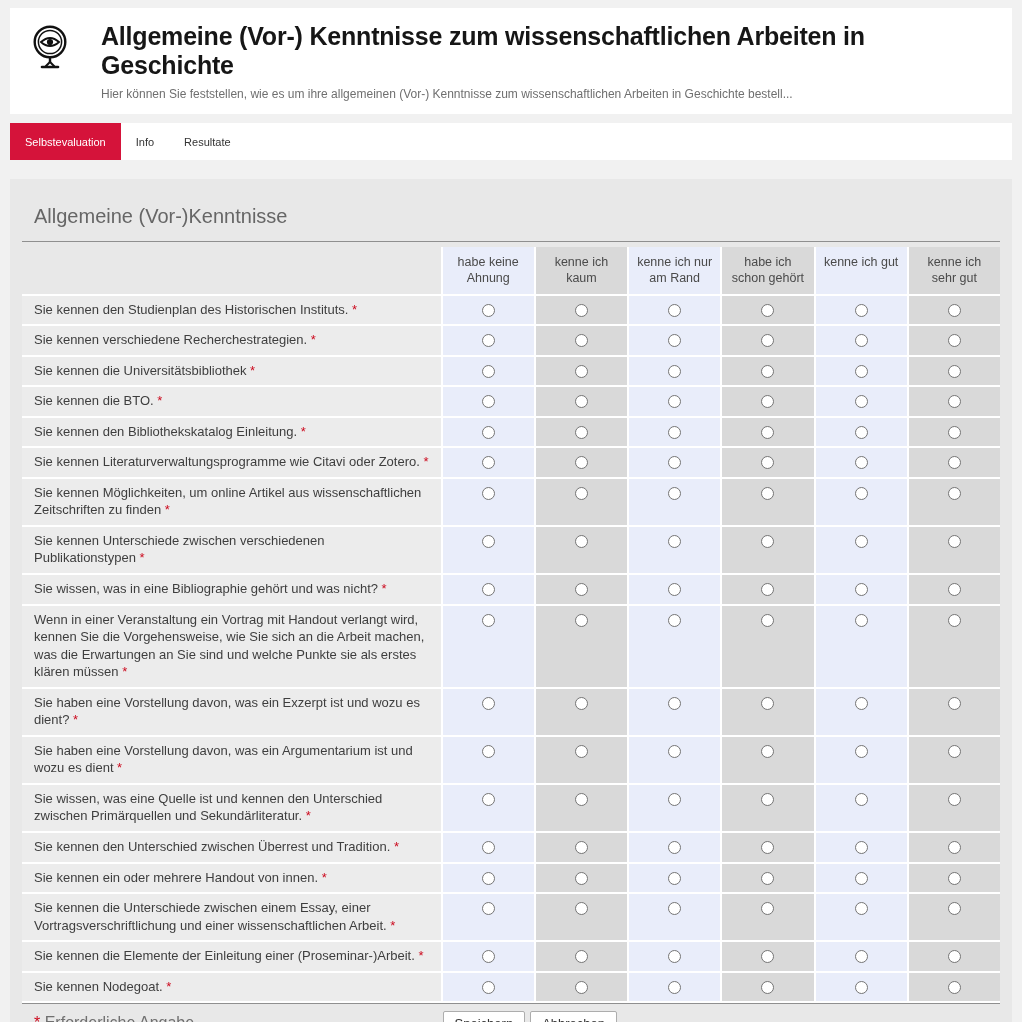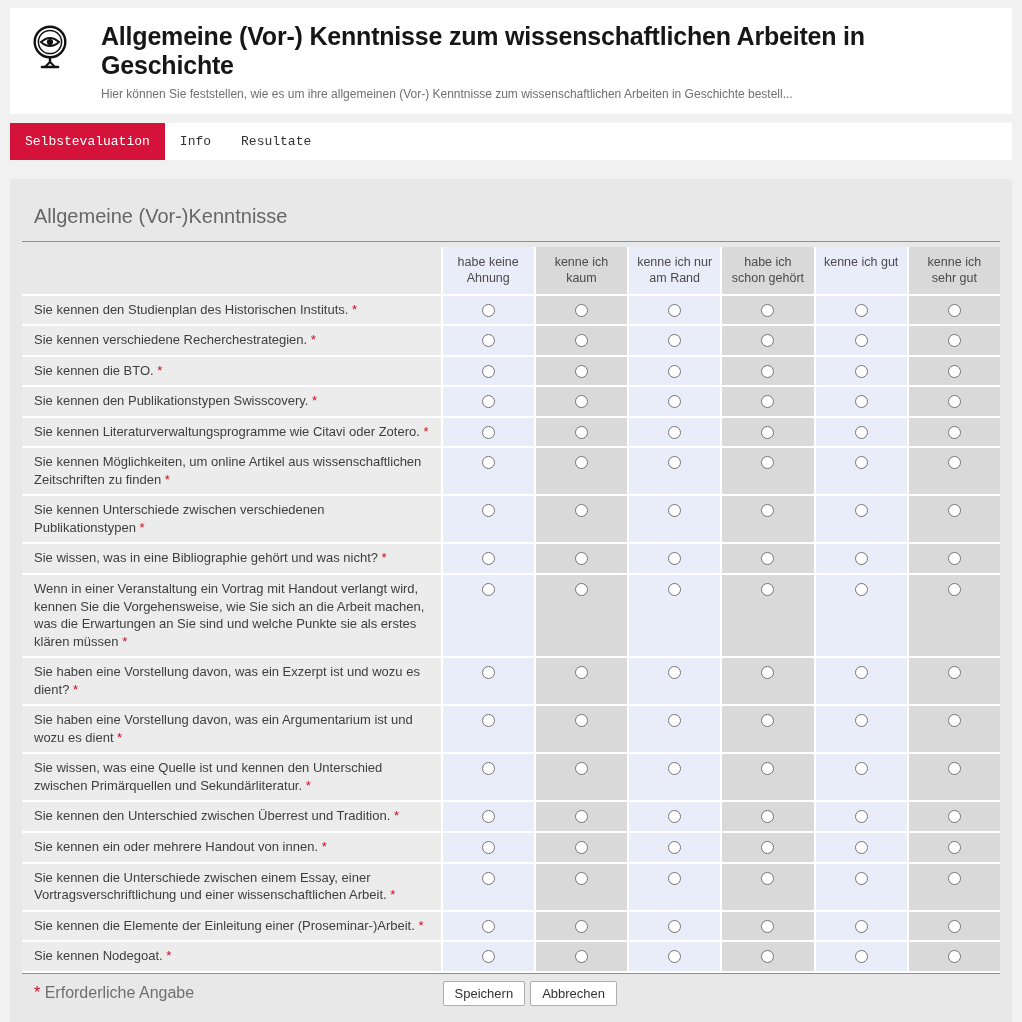--- a/index.html
+++ b/index.html
@@ -45,22 +45,22 @@
   .tabbar{
     margin-top:9px;
     background:#fff;
     height:37px;
     display:flex;
     align-items:stretch;
   }
   .tab{
     display:flex;align-items:center;
     padding:0 15px;
-    font-size:13px;color:#333;
-    cursor:pointer;white-space:nowrap;font-family:Liberation Mono, monospace;
+    font-size:11px;color:#333;
+    cursor:pointer;white-space:nowrap;
   }
   .tab.active{background:var(--accent);color:#fff;}
 
   
   .panel{
     margin-top:19px;
     background:var(--panel-bg);
     padding:4px 12px 10px;
     min-height:853px;
   }
@@ -209,30 +209,39 @@
           <tr>
             <td class="qcell"><span>Sie kennen verschiedene Recherchestrategien. </span><span class="req">*</span></td>
             <td class="rcell col-blue"><span class="radio" role="radio" aria-checked="false"></span></td>
             <td class="rcell col-gray"><span class="radio" role="radio" aria-checked="false"></span></td>
             <td class="rcell col-blue"><span class="radio" role="radio" aria-checked="false"></span></td>
             <td class="rcell col-gray"><span class="radio" role="radio" aria-checked="false"></span></td>
             <td class="rcell col-blue"><span class="radio" role="radio" aria-checked="false"></span></td>
             <td class="rcell col-gray"><span class="radio" role="radio" aria-checked="false"></span></td>
           </tr>
           <tr>
+            <td class="qcell"><span>Sie kennen die Universitätsbibliothek </span><span class="req">*</span></td>
+            <td class="rcell col-blue"><span class="radio" role="radio" aria-checked="false"></span></td>
+            <td class="rcell col-gray"><span class="radio" role="radio" aria-checked="false"></span></td>
+            <td class="rcell col-blue"><span class="radio" role="radio" aria-checked="false"></span></td>
+            <td class="rcell col-gray"><span class="radio" role="radio" aria-checked="false"></span></td>
+            <td class="rcell col-blue"><span class="radio" role="radio" aria-checked="false"></span></td>
+            <td class="rcell col-gray"><span class="radio" role="radio" aria-checked="false"></span></td>
+          </tr>
+          <tr>
             <td class="qcell"><span>Sie kennen die BTO. </span><span class="req">*</span></td>
             <td class="rcell col-blue"><span class="radio" role="radio" aria-checked="false"></span></td>
             <td class="rcell col-gray"><span class="radio" role="radio" aria-checked="false"></span></td>
             <td class="rcell col-blue"><span class="radio" role="radio" aria-checked="false"></span></td>
             <td class="rcell col-gray"><span class="radio" role="radio" aria-checked="false"></span></td>
             <td class="rcell col-blue"><span class="radio" role="radio" aria-checked="false"></span></td>
             <td class="rcell col-gray"><span class="radio" role="radio" aria-checked="false"></span></td>
           </tr>
           <tr>
-            <td class="qcell"><span>Sie kennen den Publikationstypen Swisscovery. </span><span class="req">*</span></td>
+            <td class="qcell"><span>Sie kennen den Bibliothekskatalog Einleitung. </span><span class="req">*</span></td>
             <td class="rcell col-blue"><span class="radio" role="radio" aria-checked="false"></span></td>
             <td class="rcell col-gray"><span class="radio" role="radio" aria-checked="false"></span></td>
             <td class="rcell col-blue"><span class="radio" role="radio" aria-checked="false"></span></td>
             <td class="rcell col-gray"><span class="radio" role="radio" aria-checked="false"></span></td>
             <td class="rcell col-blue"><span class="radio" role="radio" aria-checked="false"></span></td>
             <td class="rcell col-gray"><span class="radio" role="radio" aria-checked="false"></span></td>
           </tr>
           <tr>
             <td class="qcell"><span>Sie kennen Literaturverwaltungsprogramme wie Citavi oder Zotero. </span><span class="req">*</span></td>
             <td class="rcell col-blue"><span class="radio" role="radio" aria-checked="false"></span></td>

